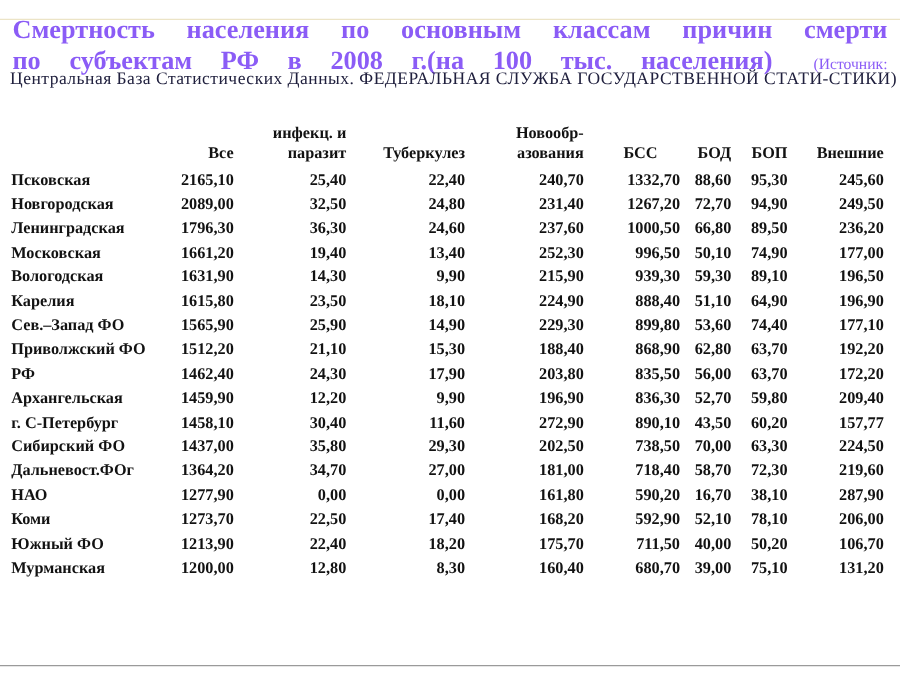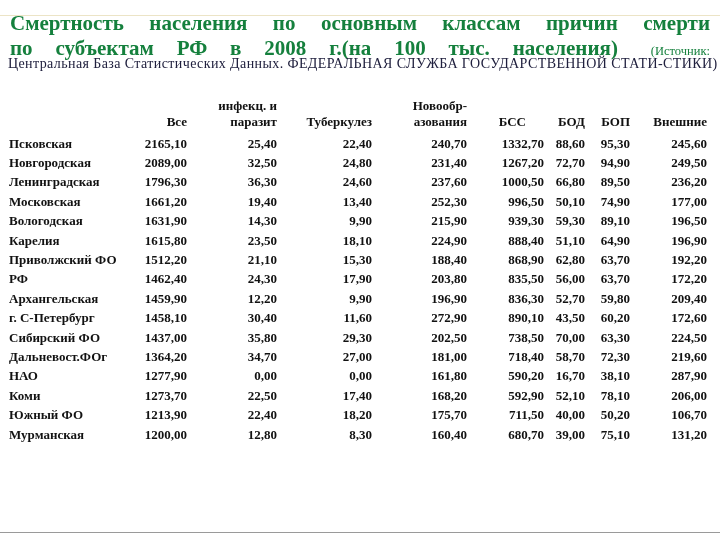--- a/index.html
+++ b/index.html
@@ -15,21 +15,21 @@
     position: absolute; top: 15px; left: 0; width: 720px; height: 1px;
     background: #ece4c6;
   }
   .bottom-rule {
     position: absolute; top: 532px; left: 0; width: 720px; height: 1px;
     background: #9a9a9a;
   }
 
   .title {
     position: absolute; top: 11px; left: 10px; width: 700px; margin: 0;
-    color: #15803d; font-weight: bold; font-size: 21px; line-height: 25px;
+    color: #8b5cf6; font-weight: bold; font-size: 21px; line-height: 25px;
   }
   .tline { display: block; text-align: justify; text-align-last: justify; }
   .src-tag { font-size: 12.5px; font-weight: normal; padding-left: 10px; }
 
   .source {
     position: absolute; top: 56px; left: 8px; width: 706px;
     font-size: 14px; letter-spacing: 0.4px; color: #20203e;
     white-space: nowrap; font-weight: normal;
   }
 
@@ -153,20 +153,31 @@
           <td class="num">1615,80</td>
           <td class="num">23,50</td>
           <td class="num">18,10</td>
           <td class="num">224,90</td>
           <td class="num">888,40</td>
           <td class="num">51,10</td>
           <td class="num">64,90</td>
           <td class="num">196,90</td>
         </tr>
         <tr>
+          <td class="region">Сев.–Запад ФО</td>
+          <td class="num">1565,90</td>
+          <td class="num">25,90</td>
+          <td class="num">14,90</td>
+          <td class="num">229,30</td>
+          <td class="num">899,80</td>
+          <td class="num">53,60</td>
+          <td class="num">74,40</td>
+          <td class="num">177,10</td>
+        </tr>
+        <tr>
           <td class="region">Приволжский ФО</td>
           <td class="num">1512,20</td>
           <td class="num">21,10</td>
           <td class="num">15,30</td>
           <td class="num">188,40</td>
           <td class="num">868,90</td>
           <td class="num">62,80</td>
           <td class="num">63,70</td>
           <td class="num">192,20</td>
         </tr>
@@ -194,21 +205,21 @@
         </tr>
         <tr>
           <td class="region">г. С-Петербург</td>
           <td class="num">1458,10</td>
           <td class="num">30,40</td>
           <td class="num">11,60</td>
           <td class="num">272,90</td>
           <td class="num">890,10</td>
           <td class="num">43,50</td>
           <td class="num">60,20</td>
-          <td class="num">172,60</td>
+          <td class="num">157,77</td>
         </tr>
         <tr>
           <td class="region">Сибирский ФО</td>
           <td class="num">1437,00</td>
           <td class="num">35,80</td>
           <td class="num">29,30</td>
           <td class="num">202,50</td>
           <td class="num">738,50</td>
           <td class="num">70,00</td>
           <td class="num">63,30</td>

